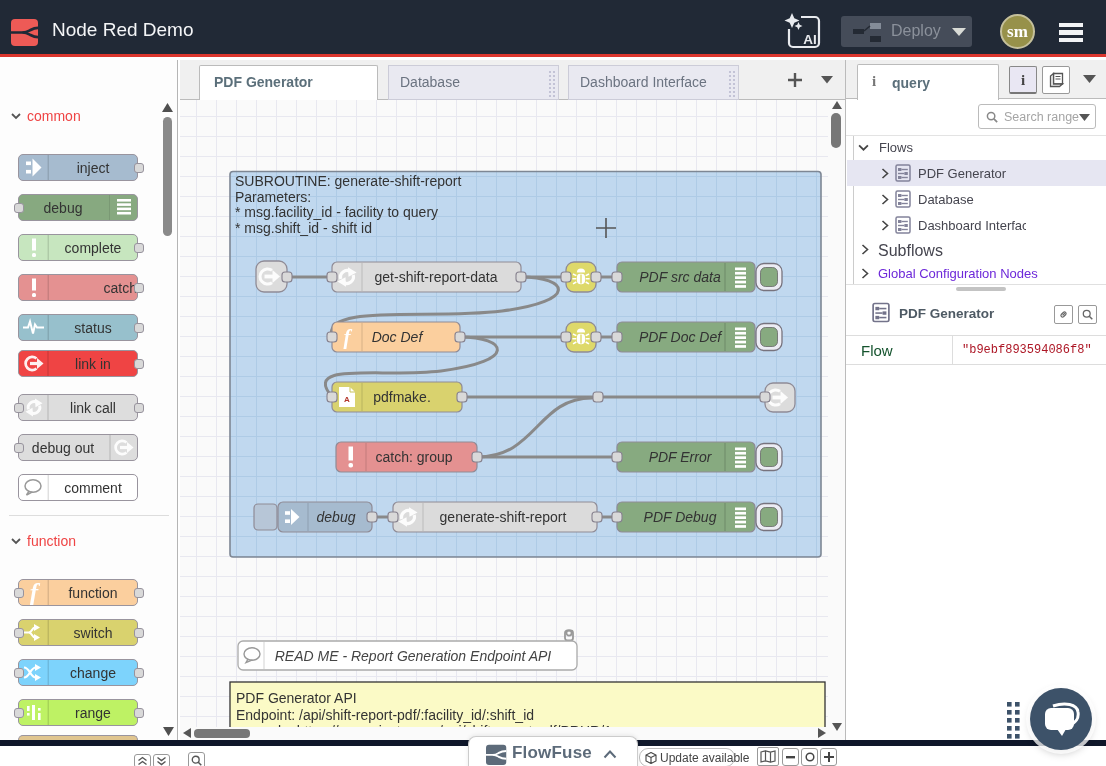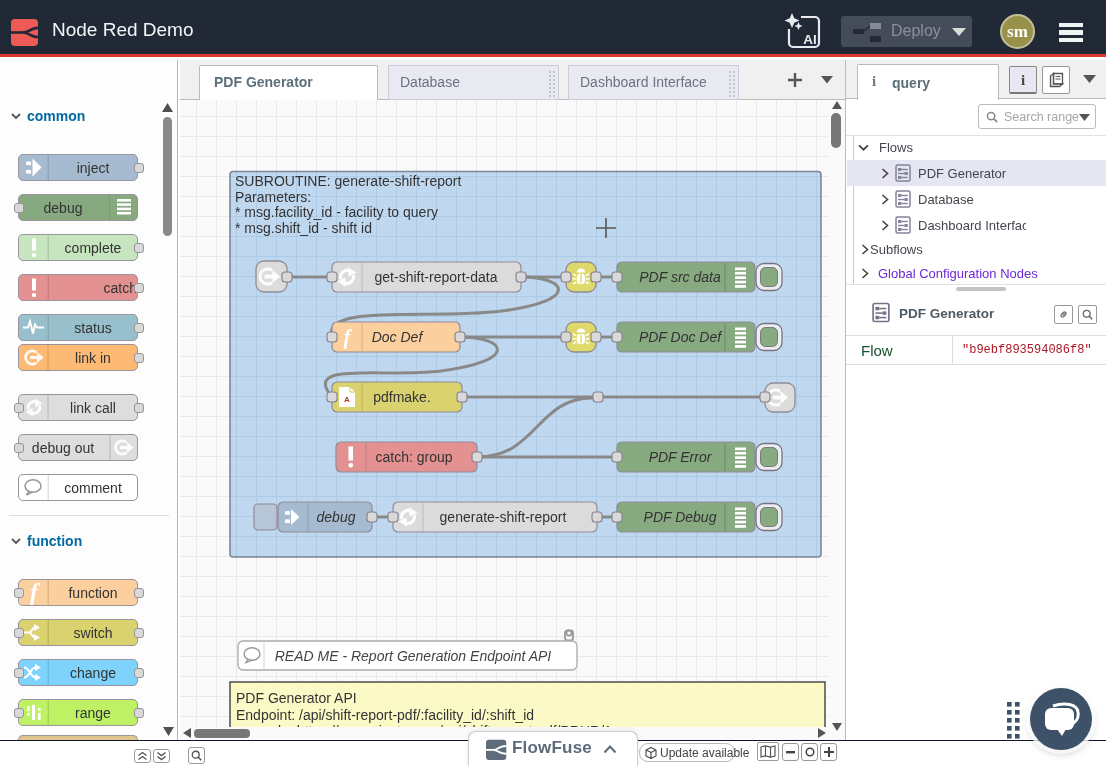--- a/index.html
+++ b/index.html
@@ -5,39 +5,39 @@
     font-family:"Liberation Sans",sans-serif;background:#fff;position:relative;}
   *{box-sizing:border-box;}
   .abs{position:absolute;}
   
   #header{left:0;top:0;width:1106px;height:57px;background:#212936;border-bottom:3px solid #dc362e;}
   #htitle{left:52px;top:19px;color:#f4f5f7;font-size:19px;}
   
   #palette{left:0;top:60px;width:178px;height:680px;background:#fdfdfd;border-right:1px solid #b5b5b5;}
   #pfilter{left:0;top:0;width:177px;height:34px;background:#fff;border-bottom:1px solid #ccc;}
   #pfilter span{position:absolute;left:23px;top:11px;color:#b5b5b5;font-size:14px;}
-  .cathdr{position:absolute;left:27px;color:#0369a1;font-size:14px;font-weight:bold;}
+  .cathdr{position:absolute;left:27px;color:#ef4444;font-size:14px;font-weight:normal;}
   .pchev{position:absolute;left:11px;width:10px;height:10px;}
   .pnode{position:absolute;left:18px;width:120px;height:27px;border:1px solid #99949e;border-radius:5px;font-size:14px;color:#333;}
   .pnode .lbl{position:absolute;top:5px;width:100%;}
   .psep{position:absolute;left:9px;width:160px;height:0;border-top:1px solid #ddd;}
   .pport{position:absolute;width:10px;height:10px;background:#d9d9d9;border:1px solid #97939d;border-radius:3px;top:8px;}
   .picn{position:absolute;top:0;width:30px;height:25px;}
   
   #tabbar{left:180px;top:60px;width:665px;height:40px;background:#f0f0f0;border-bottom:1px solid #bbb;}
   .wtab{position:absolute;top:5px;height:35px;font-size:14px;}
   
   #canvas{left:180px;top:100px;width:648px;height:627px;background-color:#fafafa;
     background-image:linear-gradient(to right,#e8e8f0 1px,transparent 1px),linear-gradient(to bottom,#e8e8f0 1px,transparent 1px);
     background-size:20px 20px;background-position:16px 16px;}
   
   #sidebar{left:845px;top:60px;width:261px;height:680px;background:#fff;border-left:1px solid #bbb;}
   #stabbar{left:0;top:0;width:260px;height:39px;background:#f0f0f0;border-bottom:1px solid #bbb;}
   
-  #footer{left:0;top:740px;width:1106px;height:26px;background:#fff;border-top:1px solid #0f172a;}
+  #footer{left:0;top:740px;width:1106px;height:26px;background:#fff;border-top:6px solid #0f172a;}
   .fbtn{position:absolute;border:1px solid #999;border-radius:3px;background:#fff;color:#555;}
 </style></head>
 <body>
 <div class="abs" id="header"></div>
 <div class="abs" id="htitle">Node Red Demo</div>
 <svg class="abs" style="left:11px;top:18px" width="28" height="28" viewBox="0 0 28 28">
  <rect x="0" y="1" width="27" height="27" rx="4" fill="#ee5a56"></rect>
  <path d="M0 14.5 H11.5 C15.5,14.5 17,13.4 19.5,12 C22,10.6 24,9.8 27,9.8" fill="none" stroke="#212936" stroke-width="2.7"></path>
  <path d="M11.5 14.5 C15.5,14.5 17,15.6 19.5,17 C22,18.4 24,19.2 27,19.2" fill="none" stroke="#212936" stroke-width="2.7"></path>
 </svg>
@@ -110,21 +110,21 @@
   <div class="pport" style="left:115px"></div>
  </div>
  <div class="pnode" style="top:254px;background:#97c0cc">
   <svg class="picn" viewBox="0 0 30 25">
         <polyline points="4,12.5 9,12.5 11,6.5 14,18.5 16,9.5 18,12.5 25,12.5" fill="none" stroke="#fff" stroke-width="2"></polyline>
         <line x1="29.3" y1="0" x2="29.3" y2="25" stroke="rgba(0,0,0,0.12)" stroke-width="1.5"></line>
       </svg>
   <div class="lbl" style="left:30px;width:88px;text-align:center;position:absolute">status</div>
   <div class="pport" style="left:115px"></div>
  </div>
- <div class="pnode" style="top:284px;background:#fdba74">
+ <div class="pnode" style="top:290px;background:#ef4444">
   <svg class="picn" viewBox="0 0 30 25">
         <g opacity="0.92">
           <path d="M17.5,7.5 A6.6,6.6 0 1 0 17.5,17.5" fill="none" stroke="#fff" stroke-width="2.7"></path>
           <rect x="11" y="10.9" width="8" height="3.2" fill="#fff"></rect>
           <polygon points="18,7 24.5,12.5 18,18" fill="#fff"></polygon>
         </g>
         <line x1="29" y1="0" x2="29" y2="25" stroke="rgba(0,0,0,0.12)" stroke-width="1.5"></line>
       </svg>
   <div class="lbl" style="left:30px;width:88px;text-align:center;position:absolute">link in</div>
   <div class="pport" style="left:115px"></div>
@@ -526,21 +526,21 @@
       <path d="M6.4 5.5 H12.8" stroke="#83839a" stroke-width="1.4"></path>
       <rect x="9.4" y="8" width="3.4" height="3" fill="#83839a"></rect>
       <path d="M3 9.5 H9.4" stroke="#83839a" stroke-width="1.4"></path>
       <rect x="3" y="12" width="3.4" height="3" fill="#83839a"></rect>
       <path d="M6.4 13.5 H12.8" stroke="#83839a" stroke-width="1.4"></path>
     </svg>
  <div class="abs" style="left:72px;top:158px;font-size:13px;color:#45454f;width:108px;white-space:nowrap;overflow:hidden">Dashboard Interface</div>
  <svg class="abs" style="left:15px;top:184px" width="8" height="11" viewBox="0 0 8 11">
       <path d="M1.5 1 L6.5 5.5 L1.5 10" fill="none" stroke="#444" stroke-width="1.6"></path>
     </svg>
- <div class="abs" style="left:24px;top:182px;font-size:13px;color:#45454f">Subflows</div>
+ <div class="abs" style="left:32px;top:182px;font-size:16px;color:#45454f">Subflows</div>
  <svg class="abs" style="left:15px;top:208px" width="8" height="11" viewBox="0 0 8 11">
       <path d="M1.5 1 L6.5 5.5 L1.5 10" fill="none" stroke="#444" stroke-width="1.6"></path>
     </svg>
  <div class="abs" style="left:32px;top:206px;font-size:13px;color:#6d28d9">Global Configuration Nodes</div>
  <div class="abs" style="left:0;top:224px;width:260px;border-top:1px solid #e0e0e0"></div>
  <div class="abs" style="left:110px;top:227px;width:50px;height:4px;background:#c3c3c3;border-radius:2px"></div>
  <svg class="abs" style="left:26px;top:242px" width="18" height="21" viewBox="0 0 16 18">
       <rect x="1" y="1" width="14" height="16" rx="1.5" fill="none" stroke="#73738a" stroke-width="1.5"></rect>
       <rect x="3" y="4" width="3.4" height="3" fill="#73738a"></rect>
       <path d="M6.4 5.5 H12.8" stroke="#73738a" stroke-width="1.4"></path>

